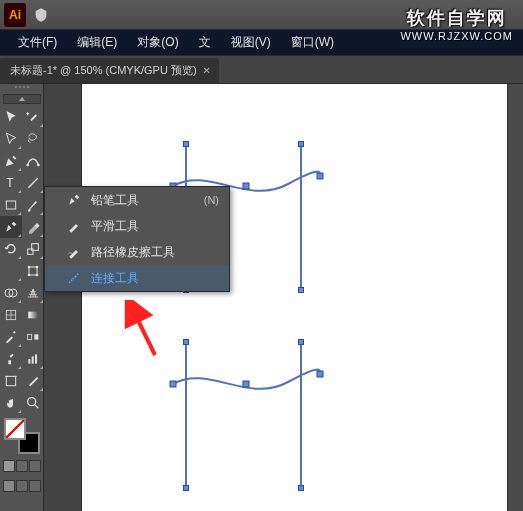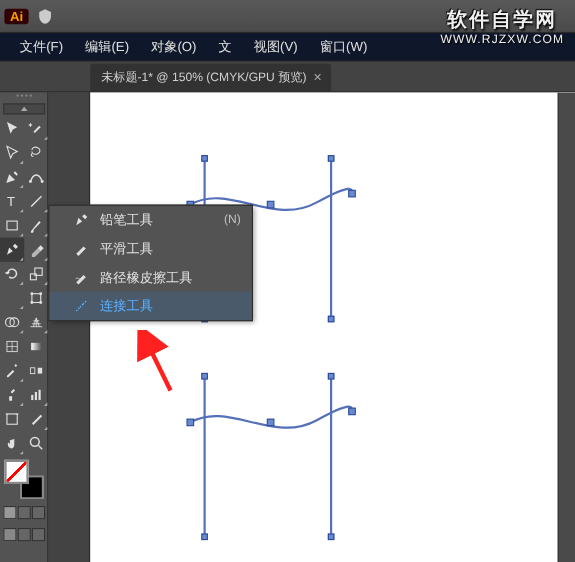--- a/index.html
+++ b/index.html
@@ -1,27 +1,27 @@
 <!DOCTYPE html>
 <html><head>
 <meta charset="utf-8">
 <style>
 * { margin: 0; padding: 0; box-sizing: border-box; font-family: "Microsoft YaHei", sans-serif; }
 body { width: 523px; height: 511px; background: #4a4a4a; overflow: hidden; position: relative; }
 
 .titlebar { height: 30px; background: linear-gradient(#595959, #4a4a4a); display: flex; align-items: center; padding: 0 4px; border-bottom: 1px solid #2a2a2a; }
-.app-icon { width: 22px; height: 14px; background: #310000; display: flex; align-items: center; justify-content: center; border-radius: 3px; margin-right: 6px; }
+.app-icon { width: 22px; height: 24px; background: #310000; display: flex; align-items: center; justify-content: center; border-radius: 3px; margin-right: 6px; }
 .app-icon span { color: #ff9a00; font-weight: bold; font-size: 12px; }
 .cc-icon { width: 18px; height: 18px; margin-right: 10px; display: flex; align-items: center; justify-content: center; }
 .cc-icon svg { width: 16px; height: 16px; }
 
 .menubar { height: 26px; background: #0f172a; display: flex; align-items: center; padding-left: 8px; border-bottom: 1px solid #2a2a2a; }
 .menu-item { color: #e0e0e0; font-size: 12px; padding: 4px 10px; cursor: default; }
 
-.tabbar { height: 28px; background: #434343; display: flex; align-items: flex-end; padding-left: 82px; border-bottom: 1px solid #2a2a2a; }
+.tabbar { height: 28px; background: #434343; display: flex; align-items: flex-end; border-bottom: 1px solid #2a2a2a; }
 .tab { background: #323232; color: #d0d0d0; font-size: 11px; padding: 5px 8px 5px 10px; border-radius: 3px 3px 0 0; display: flex; align-items: center; gap: 6px; }
 .tab-close { color: #aaa; font-size: 10px; cursor: pointer; }
 
 .main-area { display: flex; height: calc(100% - 84px); }
 
 .tool-panel { width: 44px; background: #535353; border-right: 1px solid #2a2a2a; display: flex; flex-direction: column; align-items: center; padding-top: 2px; }
 .tool-grip { width: 30px; height: 6px; display: flex; justify-content: center; gap: 2px; margin-bottom: 2px; }
 .tool-grip span { width: 2px; height: 2px; background: #888; border-radius: 50%; }
 .tool-expand { width: 38px; height: 10px; background: #474747; border: 1px solid #333; display: flex; align-items: center; justify-content: center; margin-bottom: 2px; }
 .tool-expand::after { content: ""; border-left: 3px solid transparent; border-right: 3px solid transparent; border-bottom: 4px solid #aaa; transform: rotate(0deg); }

